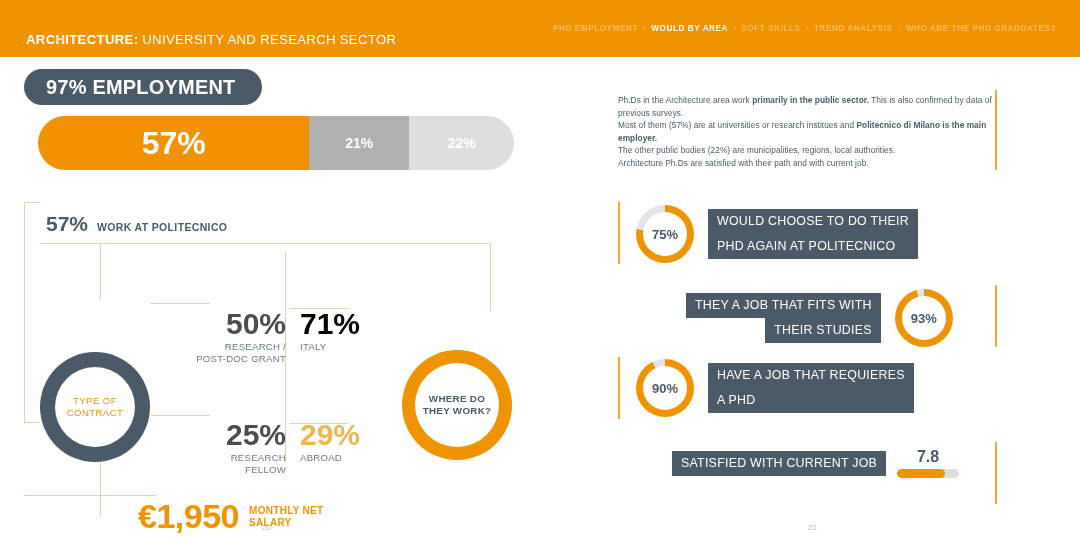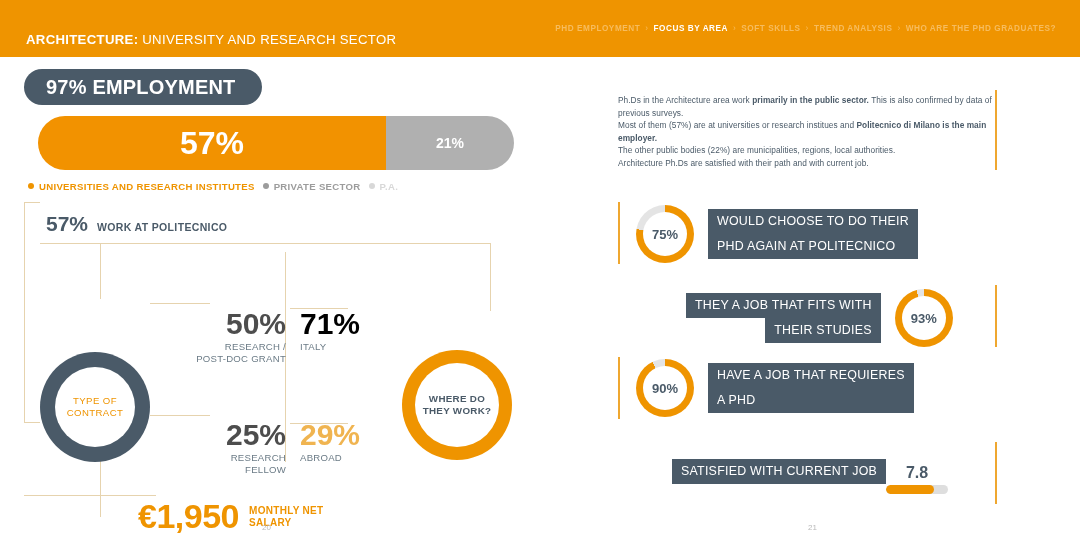--- a/index.html
+++ b/index.html
@@ -140,68 +140,57 @@
   .slabel-wrap.right{align-items:flex-end;}
 
   .ring3{position:relative;width:58px;height:58px;}
   .ring3 .hole{
     position:absolute;left:7px;top:7px;width:44px;height:44px;border-radius:50%;
     background:#fff;display:flex;align-items:center;justify-content:center;
     font-size:13px;font-weight:bold;color:#4a5a68;
   }
 
   .rating{position:absolute;}
-  .rating .val{font-size:16px;font-weight:bold;color:#4a5a68;text-align:center;margin-top:16px;}
+  .rating .val{font-size:16px;font-weight:bold;color:#4a5a68;text-align:center;}
   .rating .track{
     width:62px;height:9px;border-radius:5px;background:#dedede;margin-top:3px;
     overflow:hidden;position:relative;
   }
   .rating .fill{position:absolute;left:0;top:0;height:9px;border-radius:5px;background:#ef9400;}
 </style>
 </head>
 <body>
 
 <div class="page">
 
   <div class="header">
     <div class="header-title">
       <b>ARCHITECTURE:</b><span class="reg"> UNIVERSITY AND RESEARCH SECTOR</span>
     </div>
-    <div class="breadcrumb" id="breadcrumb"><span class="bc-item">PHD EMPLOYMENT</span><span class="bc-sep">›</span><span class="bc-item active">FOCUS BY AREA</span><span class="bc-sep">›</span><span class="bc-item">SOFT SKILLS</span><span class="bc-sep">›</span><span class="bc-item">TREND ANALYSIS</span><span class="bc-sep">›</span><span class="bc-item">WHO ARE THE PHD GRADUATES?</span></div>
+    <div class="breadcrumb" id="breadcrumb"><span class="bc-item">PHD EMPLOYMENT</span><span class="bc-sep">›</span><span class="bc-item active">WOULD BY AREA</span><span class="bc-sep">›</span><span class="bc-item">SOFT SKILLS</span><span class="bc-sep">›</span><span class="bc-item">TREND ANALYSIS</span><span class="bc-sep">›</span><span class="bc-item">WHO ARE THE PHD GRADUATES?</span></div>
   </div>
 
   <div class="left-page">
 
     <div class="badge">
       <span class="badge-text">97% EMPLOYMENT</span>
     </div>
 
     <div class="bar-wrap" id="sector-bar">
         <div class="seg s1" style="flex: 57 0 0px;">
           <span class="seg-lbl">57%</span>
         </div>
         <div class="seg s2" style="flex: 21 0 0px;">
           <span class="seg-lbl">21%</span>
         </div>
-      </div>
-
-    <div class="legend" id="sector-legend">
-        <div class="lg a">
-          <span class="dot"></span>
-          <span>UNIVERSITIES AND RESEARCH INSTITUTES</span>
+        <div class="seg s3" style="flex: 22 0 0px;">
+          <span class="seg-lbl">22%</span>
         </div>
-        <div class="lg b">
-          <span class="dot"></span>
-          <span>PRIVATE SECTOR</span>
-        </div>
-        <div class="lg c">
-          <span class="dot"></span>
-          <span>P.A.</span>
-        </div>
-      </div>
+      </div>
+
 
     <div class="ln lnh" style="left:24px;top:145px;width:16px;"></div>
     <div class="ln lnv" style="left:24px;top:145px;height:220px;"></div>
     <div class="ln lnh" style="left:24px;top:365px;width:16px;"></div>
     <div class="ln lnh" style="left:40px;top:186px;width:450px;"></div>
     <div class="ln lnv" style="left:490px;top:186px;height:68px;"></div>
     <div class="ln lnv" style="left:100px;top:186px;height:56px;"></div>
     <div class="ln lnv" style="left:100px;top:400px;height:60px;"></div>
     <div class="ln lnh" style="left:100px;top:438px;width:56px;"></div>
     <div class="ln lnv" style="left:285px;top:195px;height:210px;"></div>
@@ -299,21 +288,21 @@
     <div class="statrow" style="left:96px;top:302px;display:flex;align-items:center;gap:14px;">
       <div class="ring3" id="ring-90" style="background: conic-gradient(rgb(239, 148, 0) 10deg, rgb(239, 148, 0) 334deg, rgb(228, 228, 228) 334deg, rgb(228, 228, 228) 370deg); border-radius: 50%;">
         <div class="hole">90%</div>
       </div>
       <div class="slabel-wrap">
         <span class="slabel">HAVE A JOB THAT REQUIERES</span>
         <span class="slabel">A PHD</span>
       </div>
     </div>
 
-    <div class="statrow" style="left:132px;top:391px;display:flex;align-items:center;gap:0;">
+    <div class="statrow" style="left:132px;top:391px;display:flex;align-items:center;gap:11px;">
       <span class="slabel" style="font-size:12.4px;">SATISFIED WITH CURRENT JOB</span>
       <div class="rating" style="position:relative;">
         <div class="val">7.8</div>
         <div class="track">
           <div class="fill" id="rating-fill" style="width: 78%;"></div>
         </div>
       </div>
     </div>
 
     <div class="pg" style="left:268px;top:466px;">21</div>

